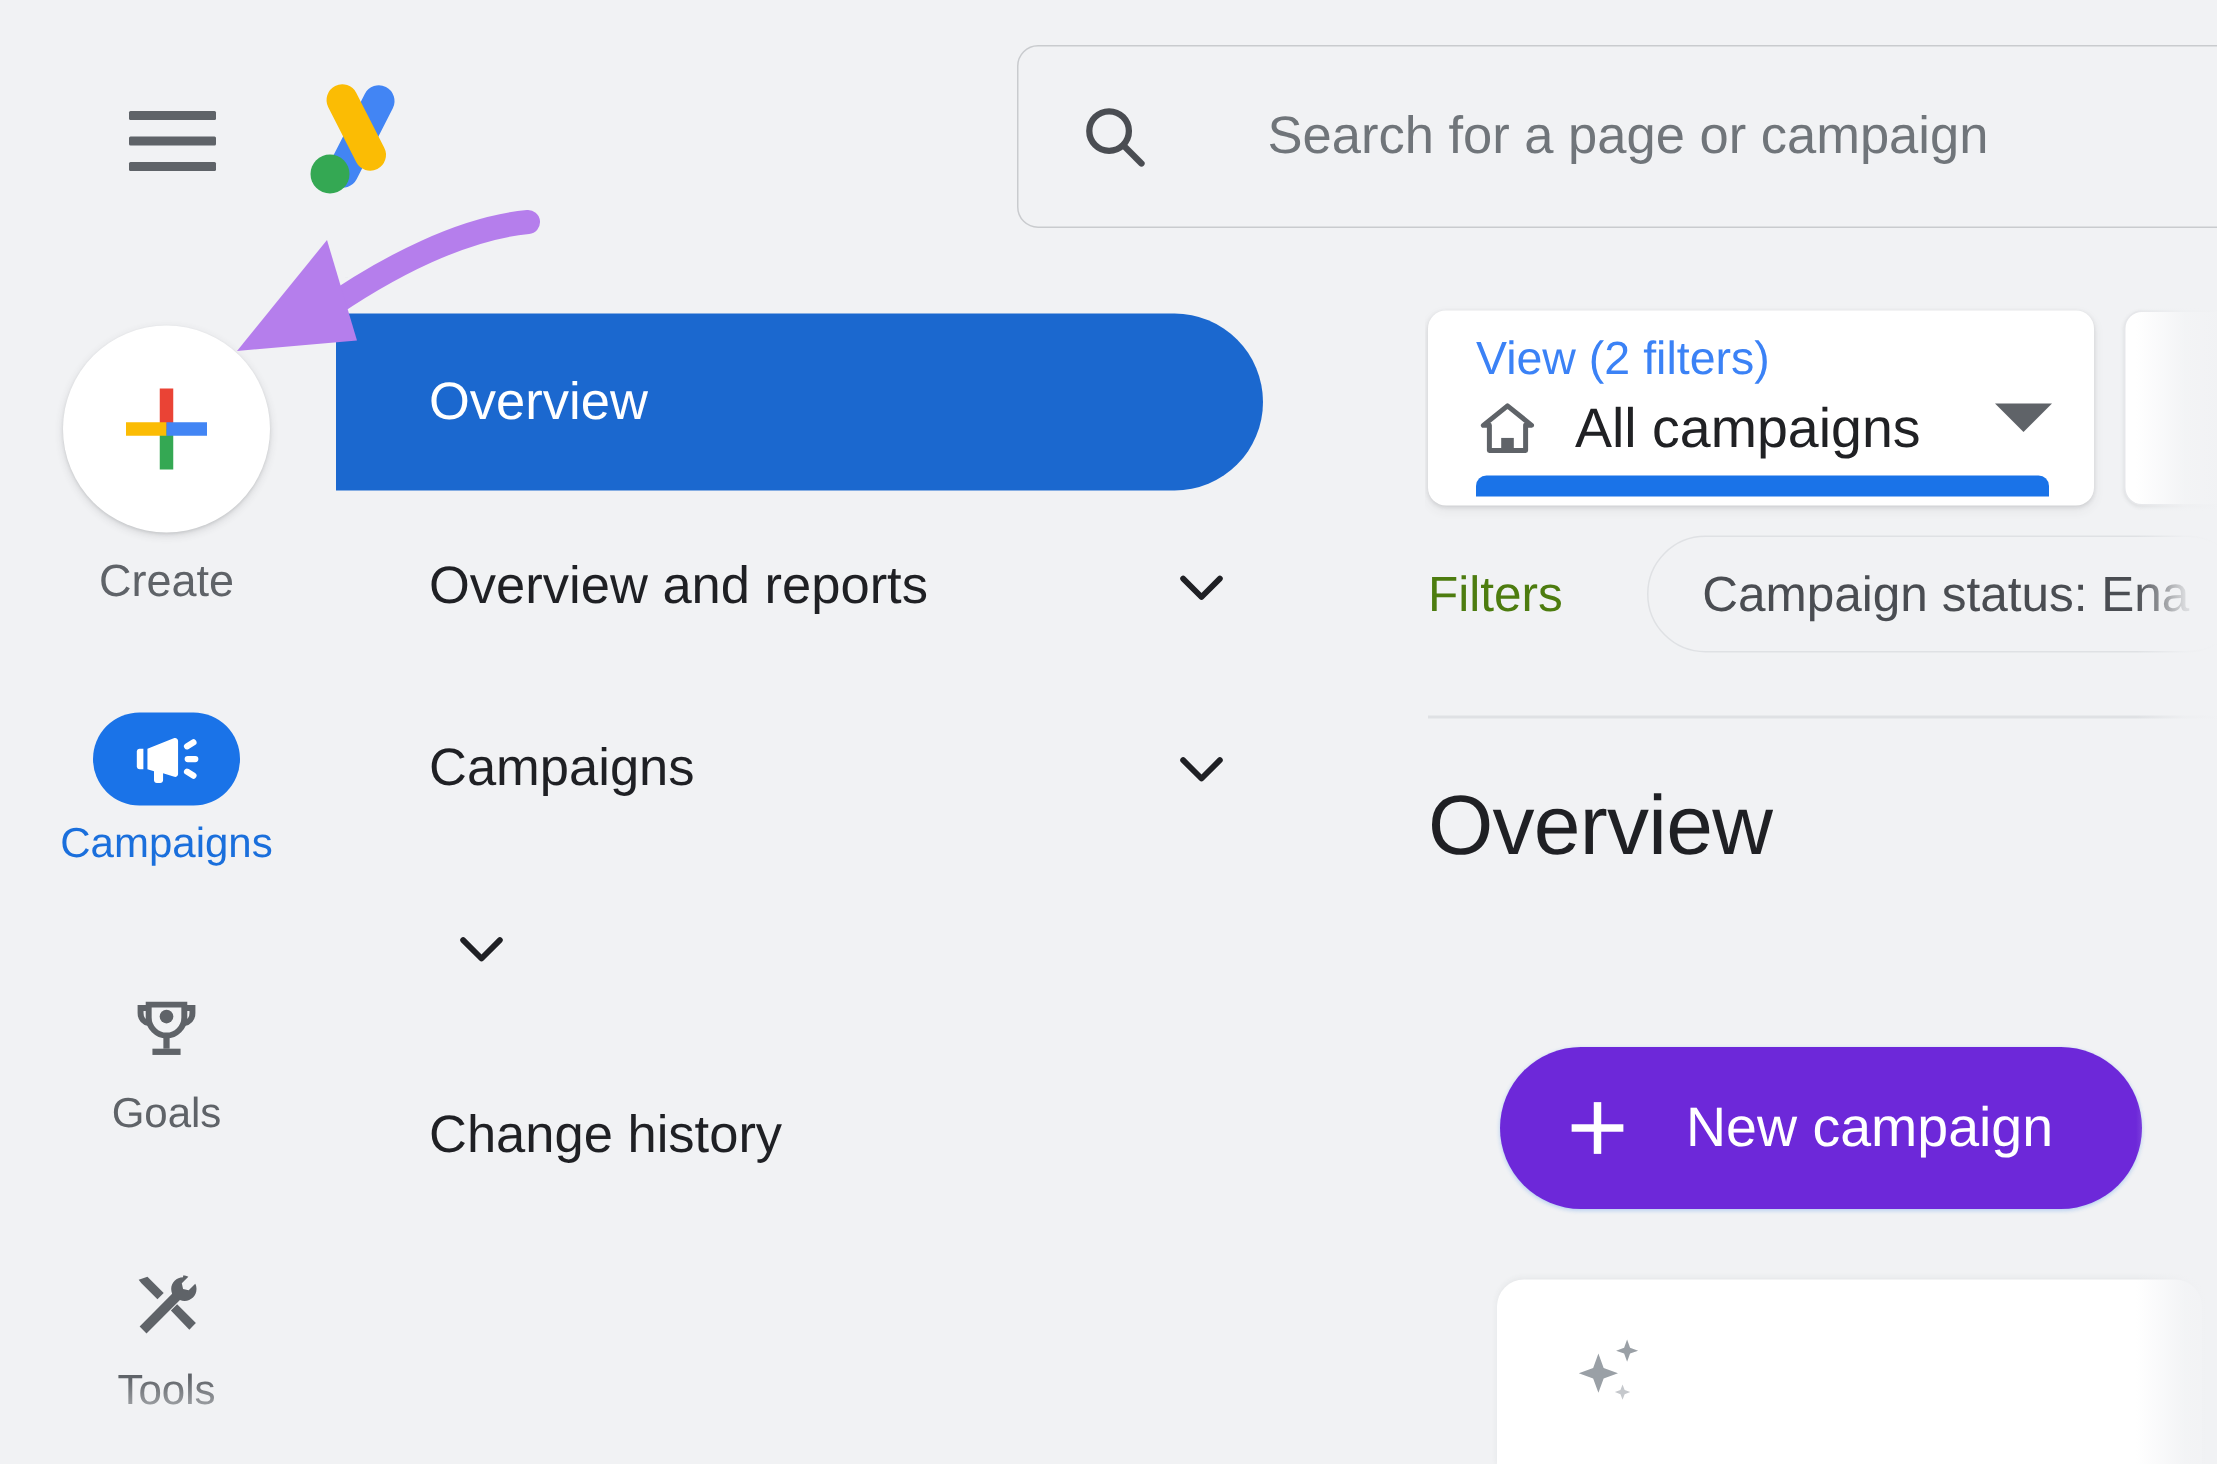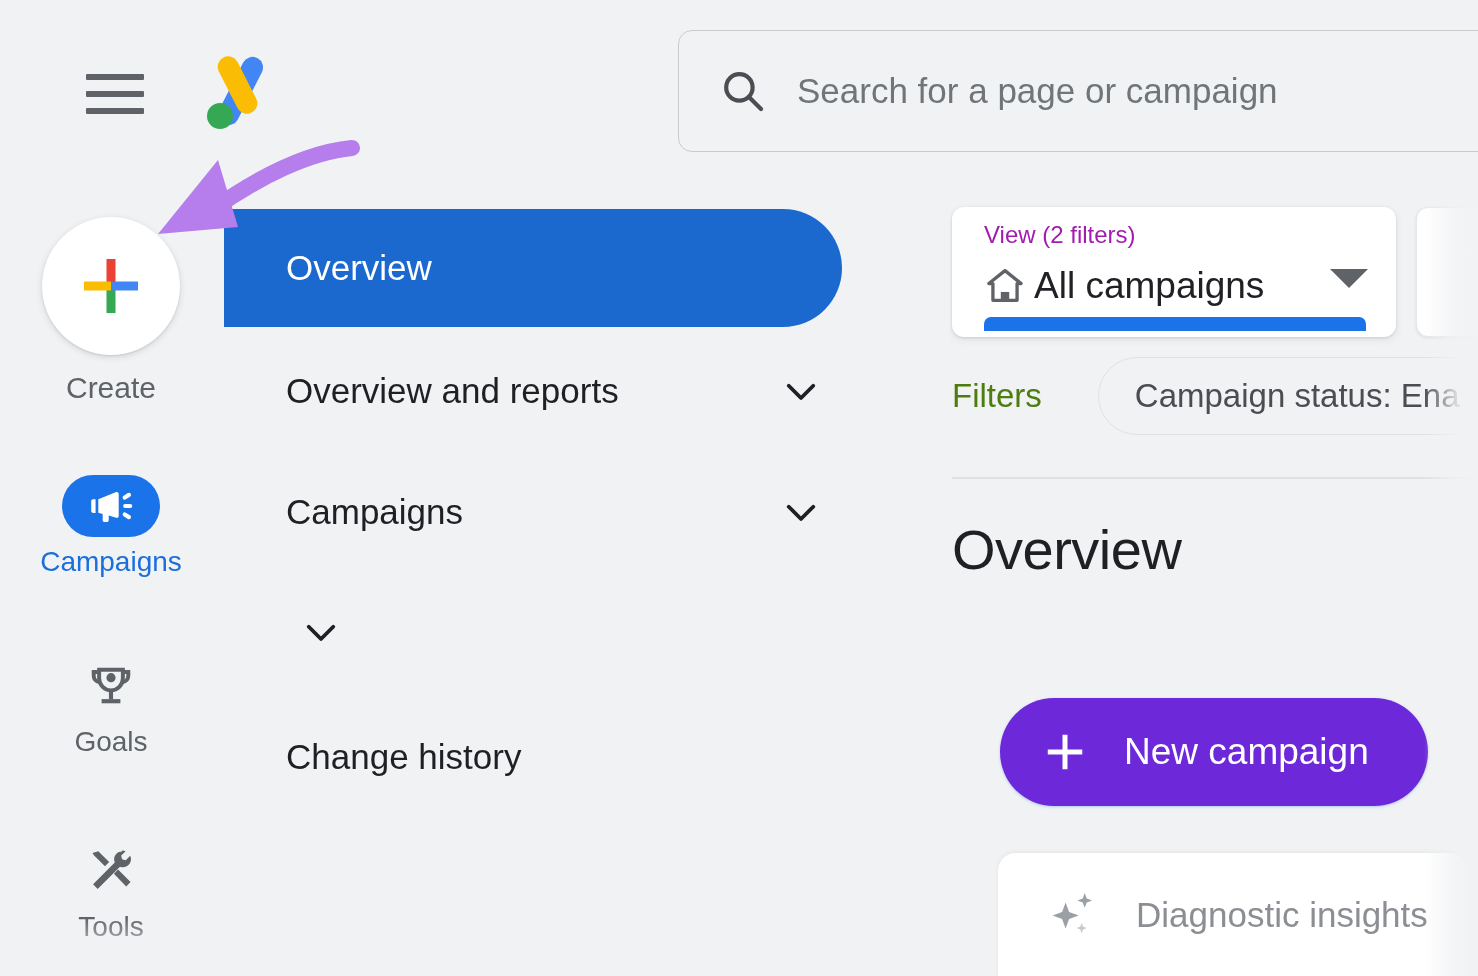--- a/index.html
+++ b/index.html
@@ -79,20 +79,21 @@
     padding-left: 40px;
     gap: 30px;
     cursor: text;
   }
   .search-icon { width: 48px; height: 48px; flex: 0 0 auto; }
   .search-placeholder {
     font-size: 35px;
     color: #70757a;
     white-space: nowrap;
     font-weight: 400;
+    margin-left: 48px;
   }
 
   
   .rail {
     position: absolute;
     top: 185px; left: 0;
     width: 232px;
     height: 791px;
     background: #f1f2f4;
     border-right: 2px solid #e2e4e7;
@@ -226,31 +227,31 @@
     height: 130px;
     background: #ffffff;
     border-radius: 12px;
     box-shadow: 0 1px 3px rgba(60,64,67,0.16), 0 3px 8px rgba(60,64,67,0.08);
     cursor: pointer;
     overflow: hidden;
   }
   .view-label {
     position: absolute;
     top: 14px; left: 32px;
-    font-size: 24px;
-    color: #a21caf;
+    font-size: 31px;
+    color: #3b82f6;
     white-space: nowrap;
     text-align: center;
   }
   .view-value-row {
     position: absolute;
     top: 58px; left: 32px;
     display: flex;
     align-items: center;
-    gap: 8px;
+    gap: 24px;
   }
   .home-icon { width: 42px; height: 42px; flex: 0 0 auto; }
   .view-value {
     font-size: 37px;
     color: #202124;
     white-space: nowrap;
   }
   .view-caret {
     position: absolute;
     top: 62px; right: 28px;
@@ -546,21 +547,20 @@
       </svg>
       <span class="new-campaign-label">New campaign</span>
     </button>
 
     <div class="insight-card">
       <svg class="sparkle-icon" viewBox="0 0 24 24">
         <path d="M8.4 6.6l1.5 4.1 4.1 1.5-4.1 1.5-1.5 4.1-1.5-4.1-4.1-1.5 4.1-1.5 1.5-4.1z" fill="#9aa0a6"></path>
         <path d="M16.6 2.6l.85 2.3 2.3.85-2.3.85-.85 2.3-.85-2.3-2.3-.85 2.3-.85.85-2.3z" fill="#9aa0a6"></path>
         <path d="M15.3 15.4l.6 1.6 1.6.6-1.6.6-.6 1.6-.6-1.6-1.6-.6 1.6-.6.6-1.6z" fill="#c5c8cc"></path>
       </svg>
-      <span class="insight-label">Diagnostic insights</span>
     </div>
 
     <div class="main-fade-right"></div>
   </div>
 
   <svg class="arrow-annotation" viewBox="0 0 260 130">
     <path d="M232 18 C 190 22, 140 46, 92 80" fill="none" stroke="#b57eec" stroke-width="16" stroke-linecap="round"></path>
     <path d="M98 30 L 118 97 L 38 104 Z" fill="#b57eec"></path>
   </svg>
 

